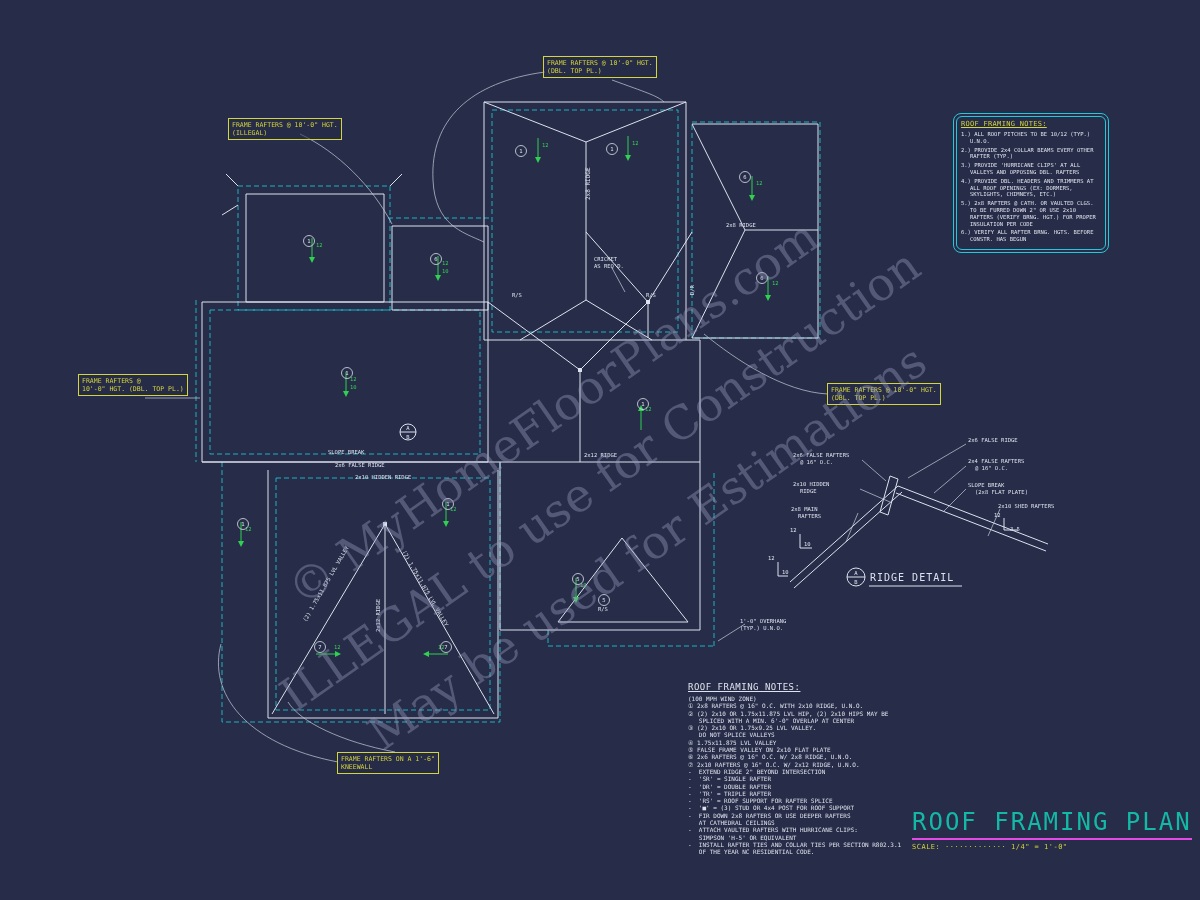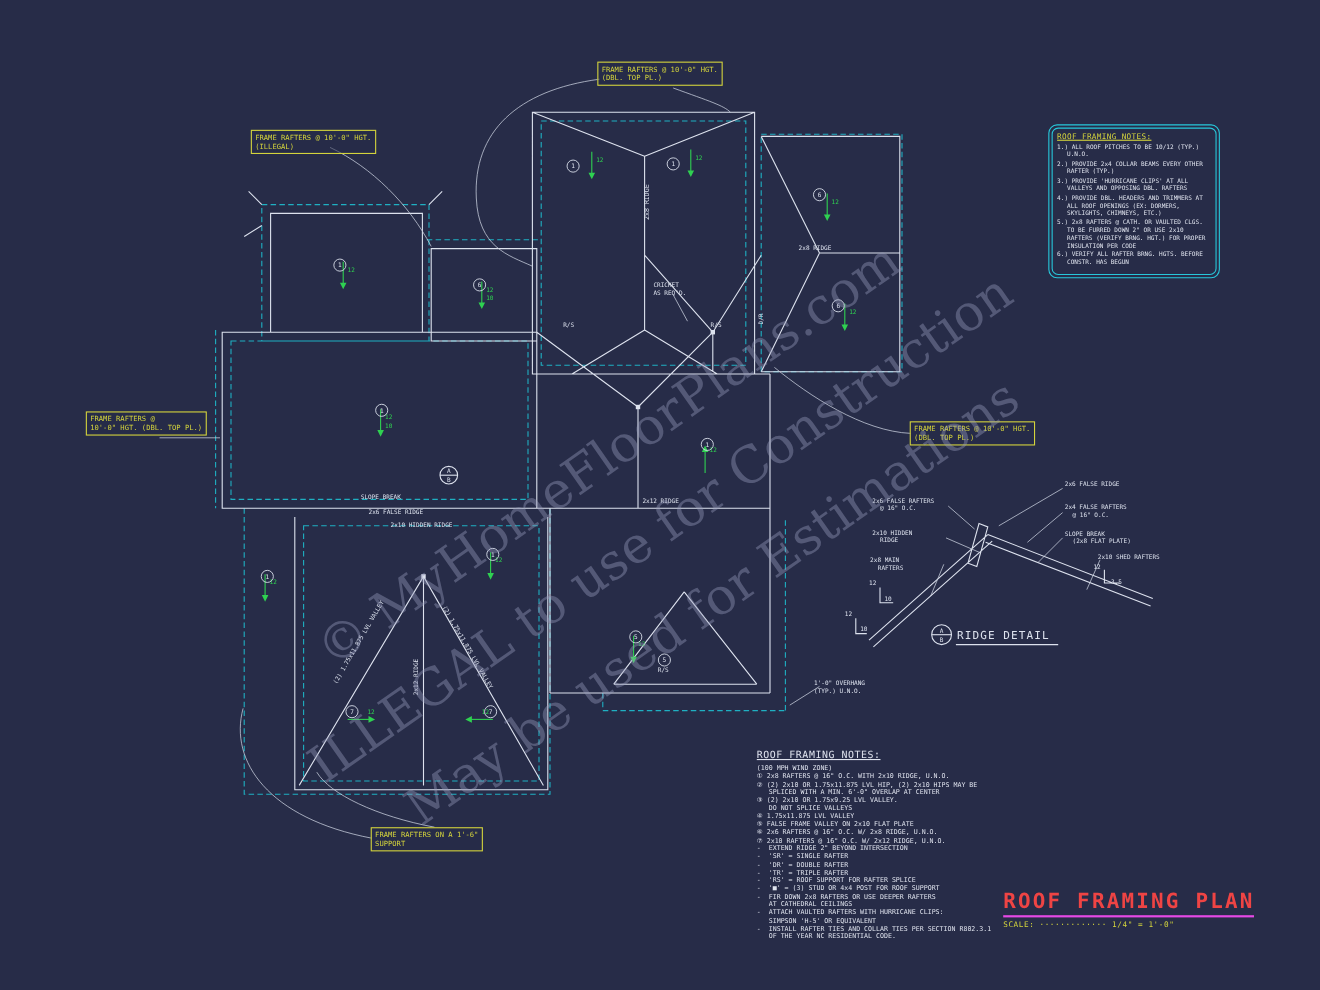--- a/index.html
+++ b/index.html
@@ -28,22 +28,22 @@
   .nb-title{color:#d4d43c;font-size:7px;text-decoration:underline;margin-bottom:3px;letter-spacing:.3px;}
   .nb-item{color:#dfe3ee;font-size:5.5px;line-height:6.8px;margin-bottom:2px;padding-left:9px;text-indent:-9px;}
 
   
   .bottom-notes{position:absolute;left:688px;top:682px;width:350px;}
   .bl-title{color:#dfe3ee;font-size:9px;text-decoration:underline;letter-spacing:.5px;margin-bottom:3px;}
   .bl-line{color:#dfe3ee;font-size:6px;line-height:7.3px;white-space:pre;}
 
   
   .title-block{position:absolute;left:912px;top:808px;}
-  .tb-title{color:#ef4444;font-size:19px;letter-spacing:2px;border-bottom:2px solid #e549e5;
-            padding-bottom:2px;display:inline-block;font-weight:bold;}
+  .tb-title{color:#14b8a6;font-size:24px;letter-spacing:2px;border-bottom:2px solid #e549e5;
+            padding-bottom:2px;display:inline-block;}
   .tb-scale{color:#d4d43c;font-size:7px;margin-top:3px;letter-spacing:.5px;}
 
   
   .watermark{position:absolute;left:0;top:0;width:1200px;height:900px;pointer-events:none;}
   .wm-inner{position:absolute;left:600px;top:480px;transform:translate(-50%,-50%) rotate(-35deg);
             text-align:center;color:rgba(152,158,190,.40);font-family:"DejaVu Serif",serif;
             font-size:46px;white-space:nowrap;}
   .wm-line{margin:28px 0;}
 </style>
 </head>
@@ -313,21 +313,21 @@
   <div class="callout" style="left:62px;top:374px;margin-left:16px;">
     <div>FRAME RAFTERS @</div>
     <div>10'-0" HGT. (DBL. TOP PL.)</div>
   </div>
   <div class="callout" style="left:827px;top:383px;">
     <div>FRAME RAFTERS @ 10'-0" HGT.</div>
     <div>(DBL. TOP PL.)</div>
   </div>
   <div class="callout" style="left:337px;top:752px;">
     <div>FRAME RAFTERS ON A 1'-6"</div>
-    <div>SUPPORT</div>
+    <div>KNEEWALL</div>
   </div>
 
   <div class="notes-box">
     <div class="notes-box-inner">
       <div class="nb-title">ROOF FRAMING NOTES:</div>
       <div>
           <div class="nb-item">1.) ALL ROOF PITCHES TO BE 10/12 (TYP.) U.N.O.</div>
           <div class="nb-item">2.) PROVIDE 2x4 COLLAR BEAMS EVERY OTHER RAFTER (TYP.)</div>
           <div class="nb-item">3.) PROVIDE 'HURRICANE CLIPS' AT ALL VALLEYS AND OPPOSING DBL. RAFTERS</div>
           <div class="nb-item">4.) PROVIDE DBL. HEADERS AND TRIMMERS AT ALL ROOF OPENINGS (EX: DORMERS, SKYLIGHTS, CHIMNEYS, ETC.)</div>

